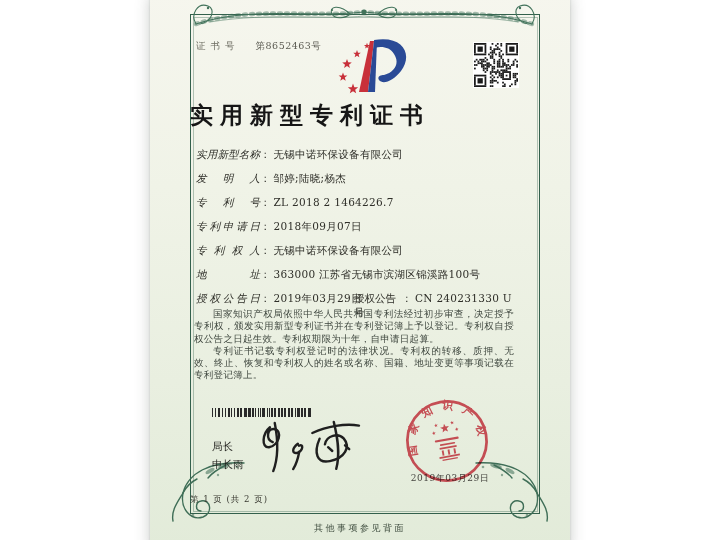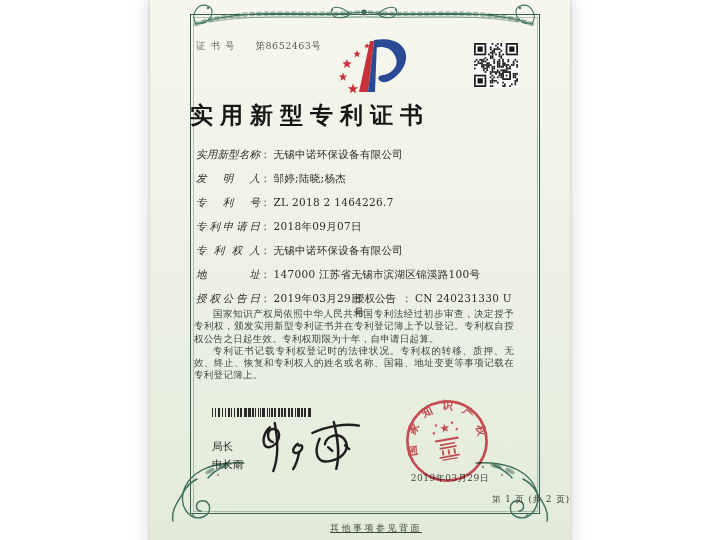--- a/index.html
+++ b/index.html
@@ -47,24 +47,24 @@
     font-size:9.5px;line-height:12.3px;color:#3e463e;text-align:justify;letter-spacing:.3px;
   }
   .paras p{margin:0;text-indent:2em;}
   .barcode{position:absolute;left:62px;top:416px;width:100px;height:9px;}
   .signer{position:absolute;left:62px;top:445px;font-size:10.5px;font-weight:400;color:#22221e;line-height:18px;}
   .signature{position:absolute;left:108px;top:426px;width:110px;height:56px;}
   .seal{position:absolute;left:254px;top:406px;width:86px;height:86px;
         mix-blend-mode:multiply;opacity:.9;transform:rotate(-10deg);}
   .seal-date{position:absolute;left:250px;top:480px;width:100px;text-align:center;
         font-size:9px;color:#45443f;letter-spacing:.5px;white-space:nowrap;}
-  .page-no{position:absolute;left:40px;top:502px;width:348px;text-align:right;
-        font-size:8.5px;color:#37372f;letter-spacing:1px;padding-left:32px;}
-  .back-note{position:absolute;left:16px;top:530px;width:420px;text-align:center;
-        font-size:9px;color:#3c4a3c;letter-spacing:2.5px;text-decoration:underline;}
+  .page-no{position:absolute;left:40px;top:502px;width:348px;text-align:left;
+        font-size:8.5px;color:#37372f;letter-spacing:1px;}
+  .back-note{position:absolute;left:0;top:530px;width:420px;text-align:center;
+        font-size:9px;color:#3c4a3c;letter-spacing:2.5px;}
 </style>
 </head>
 <body>
 
 <div class="paper">
 
   <div class="frame"></div>
 
   <svg class="garland" viewBox="0 0 356 32">
     <g stroke="#41725a" fill="none" stroke-linecap="round">
@@ -338,21 +338,21 @@
       <span class="fvalue">2018年09月07日</span>
     </div>
     <div class="frow">
       <span class="flabel">专利权人</span>
         <span class="fcolon">：</span>
       <span class="fvalue">无锡中诺环保设备有限公司</span>
     </div>
     <div class="frow">
       <span class="flabel">地址</span>
         <span class="fcolon">：</span>
-      <span class="fvalue">147000 江苏省无锡市滨湖区锦溪路100号</span>
+      <span class="fvalue">363000 江苏省无锡市滨湖区锦溪路100号</span>
     </div>
     <div class="frow">
       <span class="flabel">授权公告日</span>
         <span class="fcolon">：</span>
       <span class="fvalue">2019年03月29日</span>
       <span class="fgroup2">
         <span>授权公告号</span>
           <span>：</span>
         <span class="fvalue">CN 240231330 U</span>
       </span>

